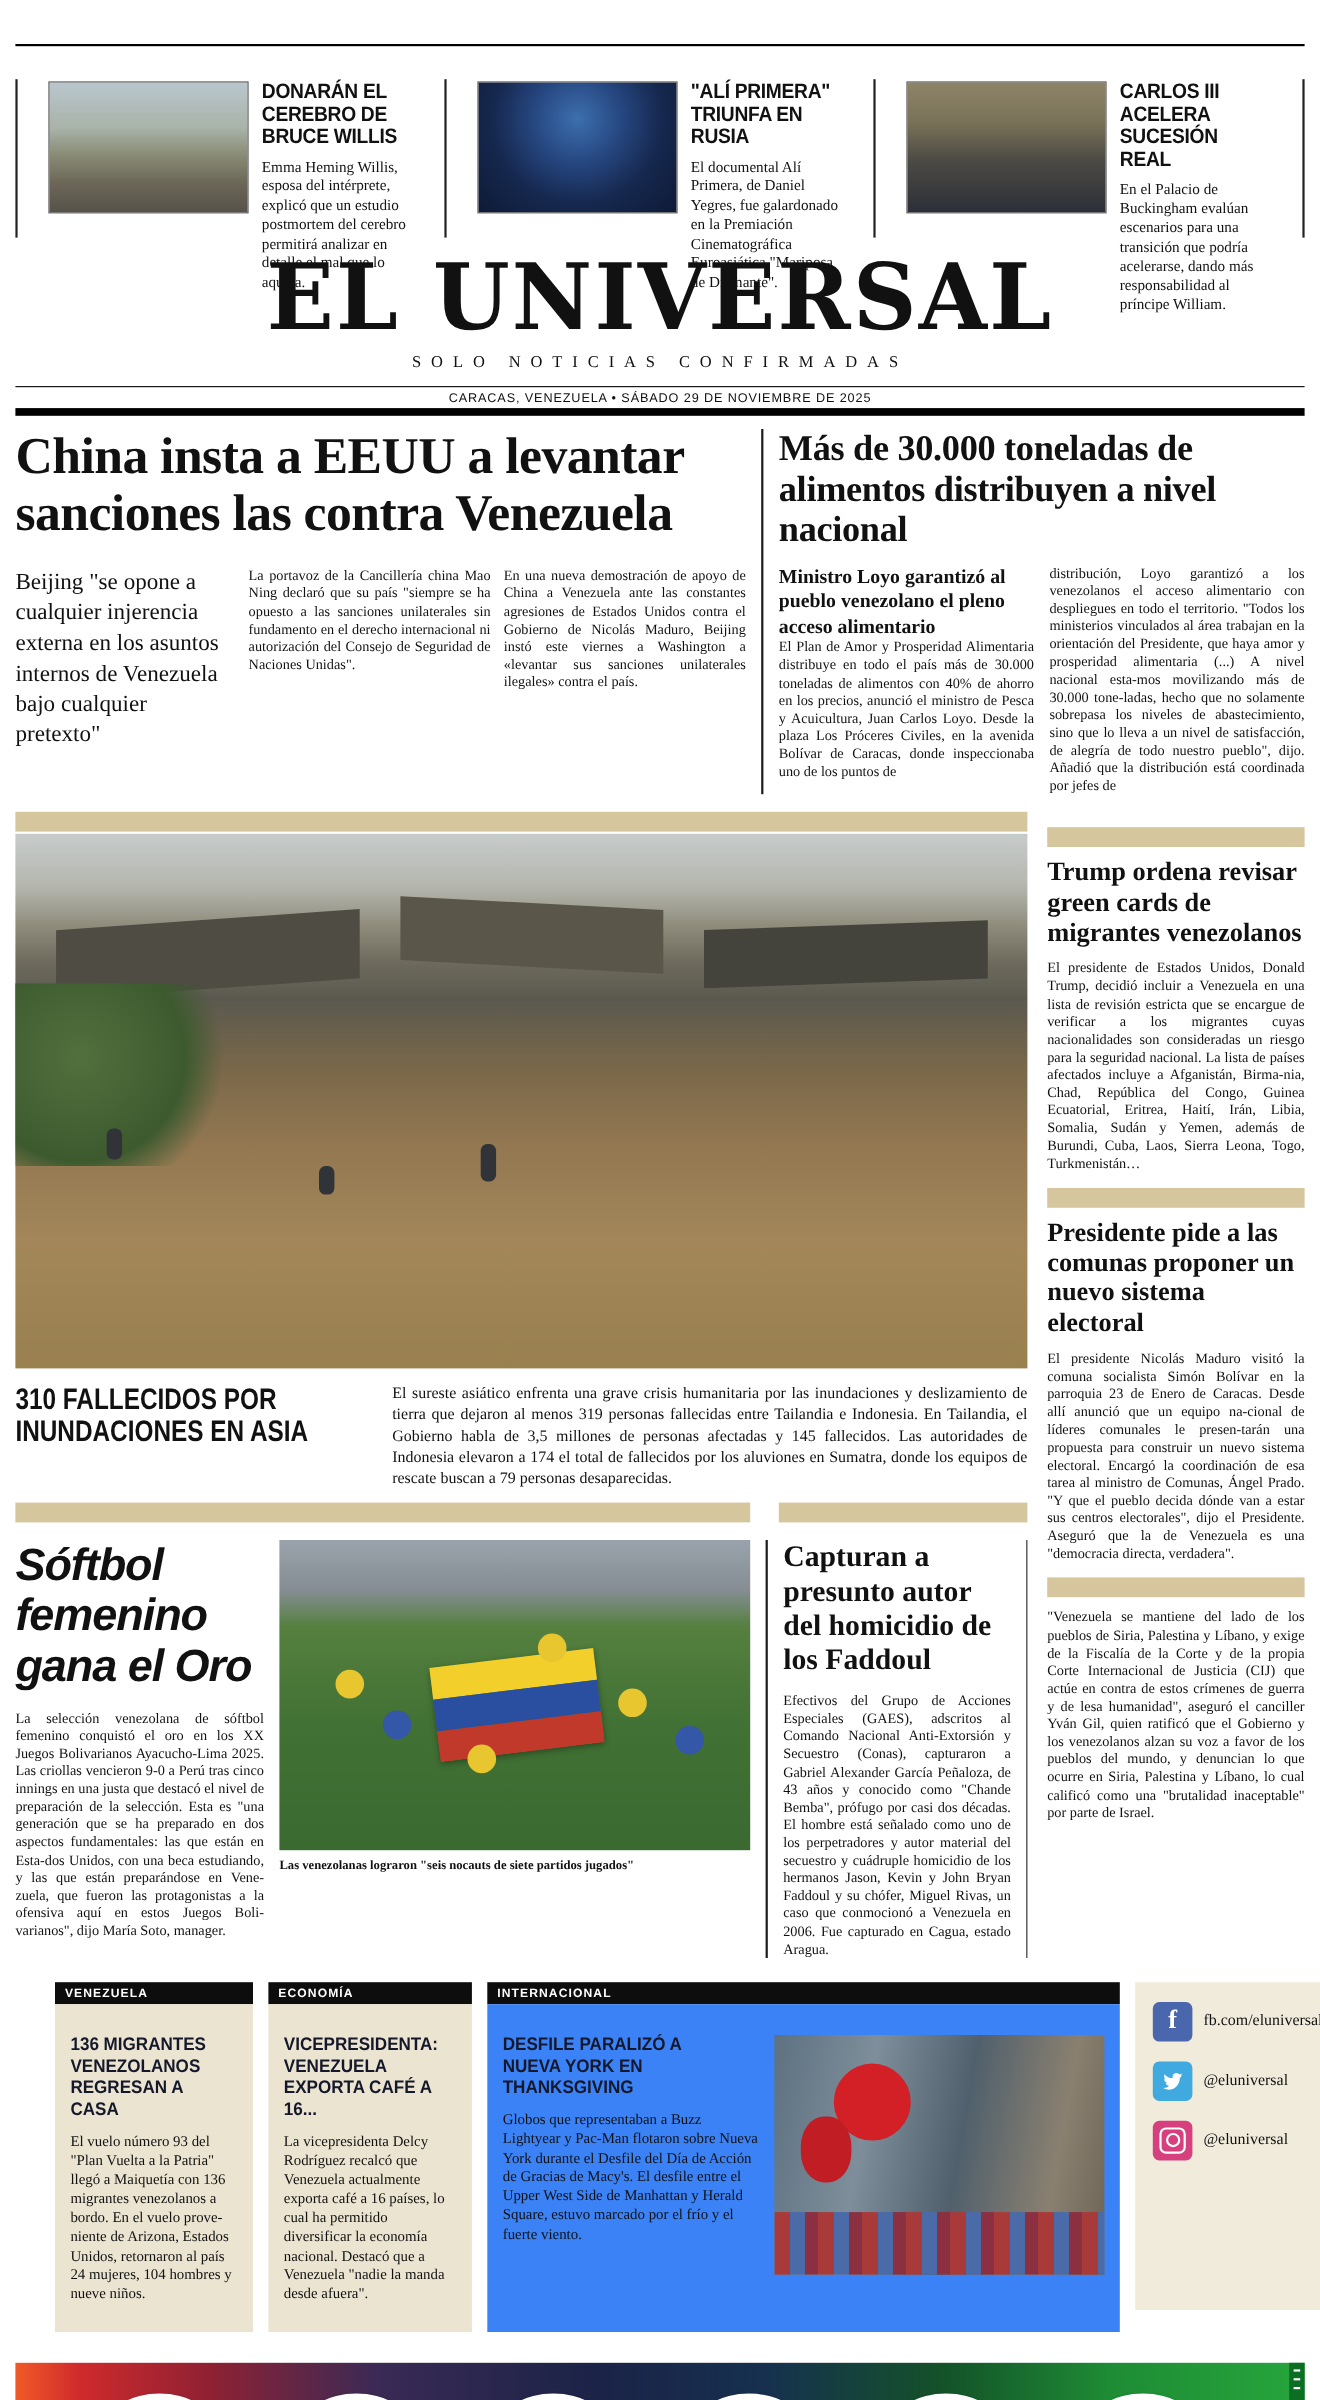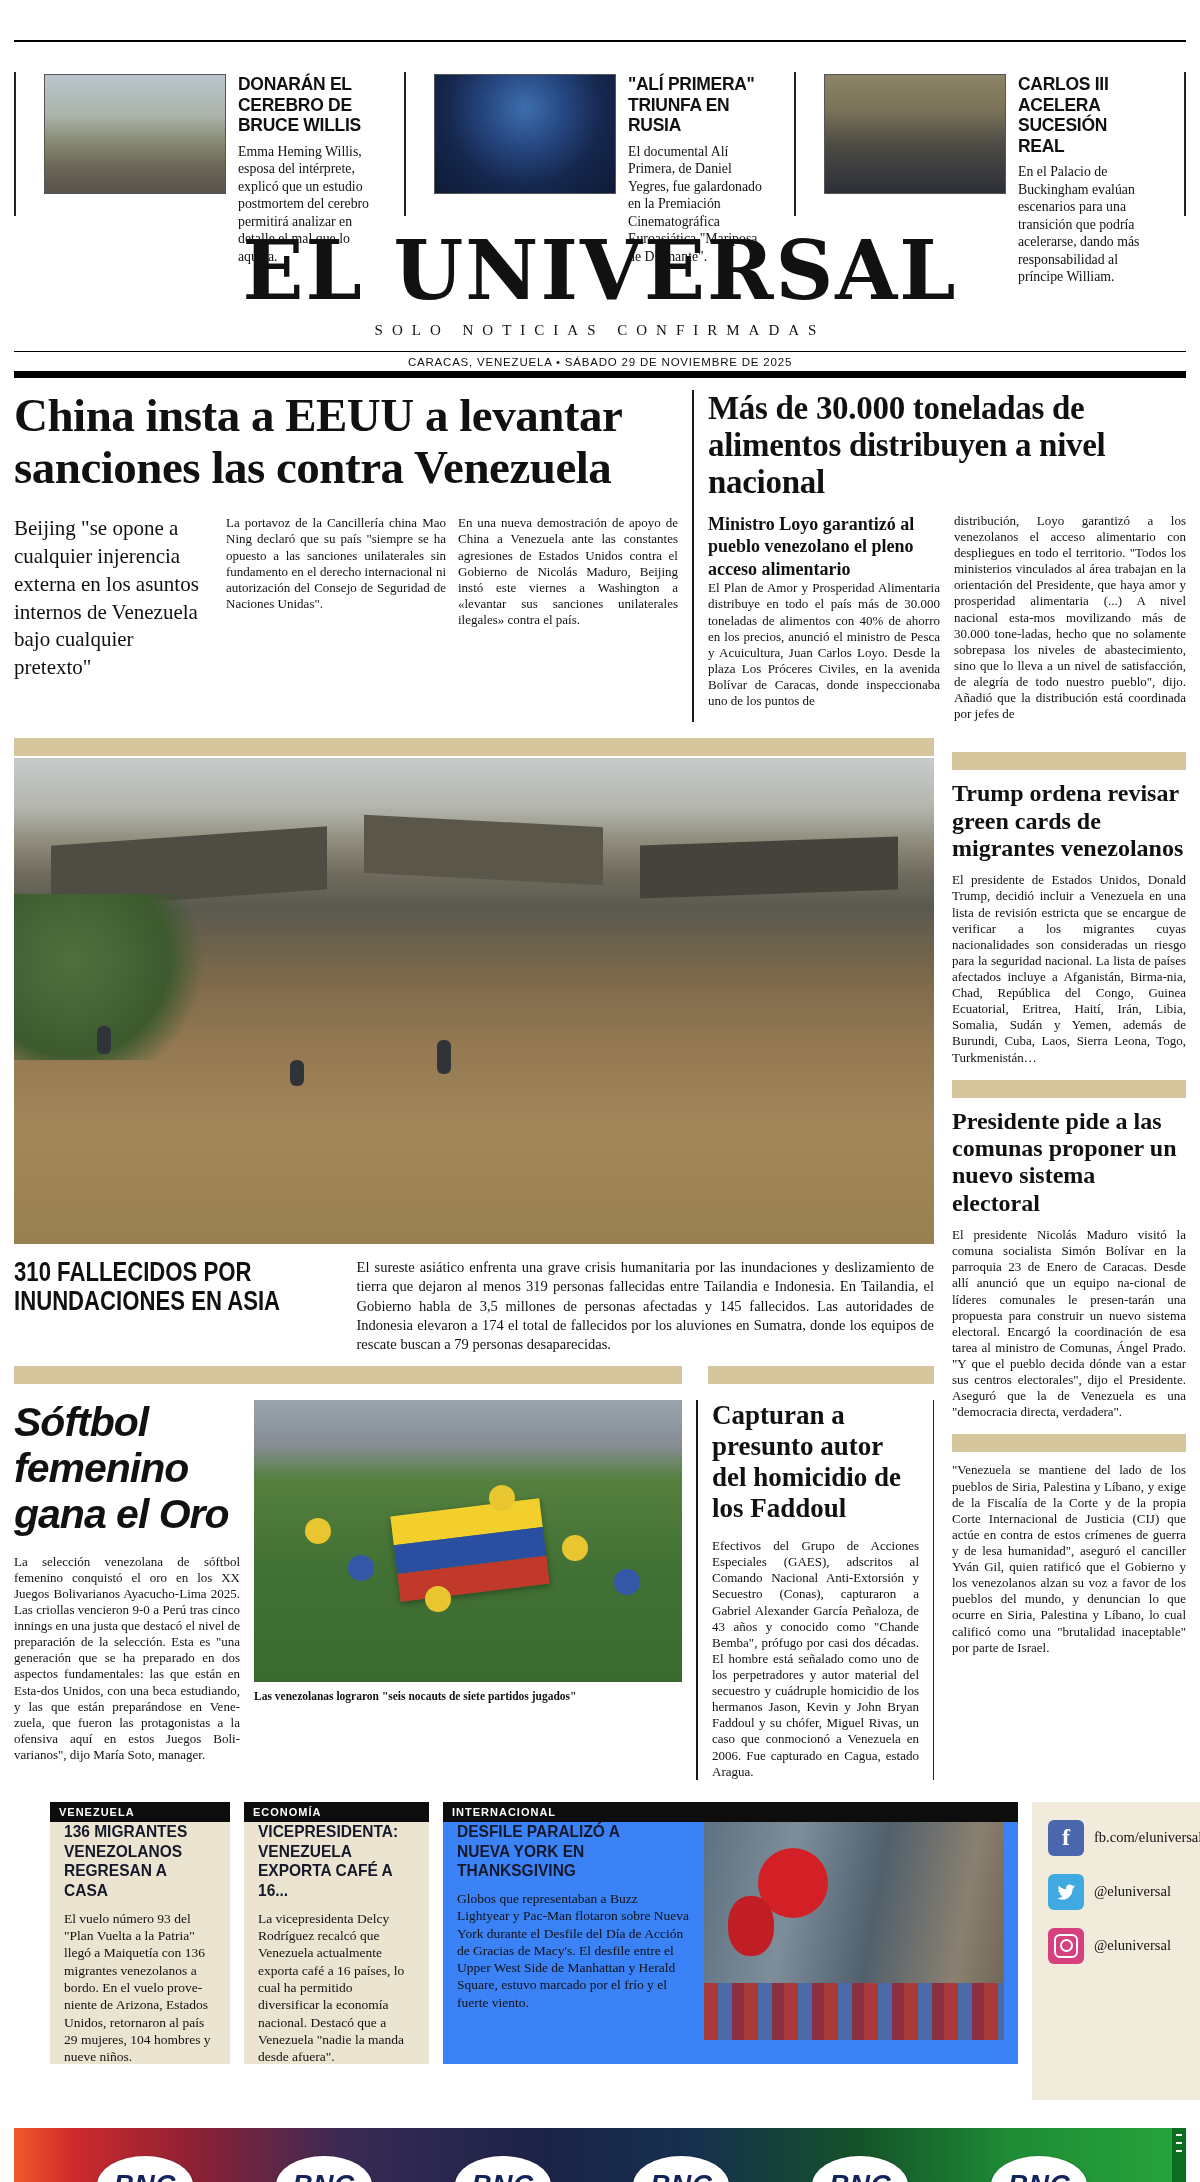--- a/index.html
+++ b/index.html
@@ -87,21 +87,21 @@
   .railbody{margin-top:10px;font-size:13px;line-height:1.24;text-align:justify;}
   .rail .tanbar{margin-top:14px;}
   
   .bottomrow{margin:22px 14px 0;display:flex;gap:14px;align-items:flex-start;}
   .nbox{display:flex;flex-direction:column;}
   .nb-v{flex:0 0 180px;margin-left:36px;}
   .nb-e{flex:0 0 185px;}
   .nb-i{flex:0 0 575px;}
   .kickbar{height:20px;background:#0d0d0d;color:#fff;font-family:"Liberation Sans",sans-serif;
            font-weight:bold;font-size:11px;letter-spacing:1px;display:flex;align-items:center;padding:0 9px;}
-  .nboxbody{height:242px;padding:0 14px;overflow:hidden;background:#ebe4d1;}
+  .nboxbody{height:242px;padding:28px 14px;overflow:hidden;background:#ebe4d1;}
   .nb-i .nboxbody{background:#3b82f6;display:flex;gap:14px;}
   .nhead{font-family:"Liberation Sans",sans-serif;font-weight:bold;font-size:16.5px;line-height:1.2;
          transform:scaleX(.94);transform-origin:left top;margin-bottom:9px;color:#15182b;}
   .nbody{font-size:13.5px;line-height:1.28;}
   .nb-i .ntext{flex:1;min-width:0;}
   .spideyphoto{flex:0 0 300px;height:218px;position:relative;overflow:hidden;
      background:linear-gradient(100deg,#5d7181 0%,#7e8e9a 28%,#50606c 55%,#8a8070 82%,#6d6355 100%);}
   .spidey .b1{position:absolute;left:18%;top:12%;width:70px;height:70px;border-radius:50%;background:#d32027;}
   .spidey .b2{position:absolute;left:8%;top:34%;width:46px;height:60px;border-radius:46%;background:#c01e24;}
   .crowd{position:absolute;left:0;right:0;bottom:0;height:26%;
@@ -260,21 +260,21 @@
         <div class="railbody">"Venezuela se mantiene del lado de los pueblos de Siria, Palestina y Líbano, y exige de la Fiscalía de la Corte y de la propia Corte Internacional de Justicia (CIJ) que actúe en contra de estos crímenes de guerra y de lesa humanidad", aseguró el canciller Yván Gil, quien ratificó que el Gobierno y los venezolanos alzan su voz a favor de los pueblos del mundo, y denuncian lo que ocurre en Siria, Palestina y Líbano, lo cual calificó como una "brutalidad inaceptable" por parte de Israel.</div>
       </div>
     </div>
   </div>
 
   <div class="bottomrow">
     <div class="nbox nb-v">
       <div class="kickbar">VENEZUELA</div>
       <div class="nboxbody">
         <div class="nhead">136 MIGRANTES VENEZOLANOS REGRESAN A CASA</div>
-        <div class="nbody">El vuelo número 93 del "Plan Vuelta a la Patria" llegó a Maiquetía con 136 migrantes venezolanos a bordo. En el vuelo prove-niente de Arizona, Estados Unidos, retornaron al país 29 mujeres, 104 hombres y nueve niños.</div>
+        <div class="nbody">El vuelo número 93 del "Plan Vuelta a la Patria" llegó a Maiquetía con 136 migrantes venezolanos a bordo. En el vuelo prove-niente de Arizona, Estados Unidos, retornaron al país 24 mujeres, 104 hombres y nueve niños.</div>
       </div>
     </div>
     <div class="nbox nb-e">
       <div class="kickbar">ECONOMÍA</div>
       <div class="nboxbody">
         <div class="nhead">VICEPRESIDENTA: VENEZUELA EXPORTA CAFÉ A 16...</div>
         <div class="nbody">La vicepresidenta Delcy Rodríguez recalcó que Venezuela actualmente exporta café a 16 países, lo cual ha permitido diversificar la economía nacional. Destacó que a Venezuela "nadie la manda desde afuera".</div>
       </div>
     </div>
     <div class="nbox nb-i">

